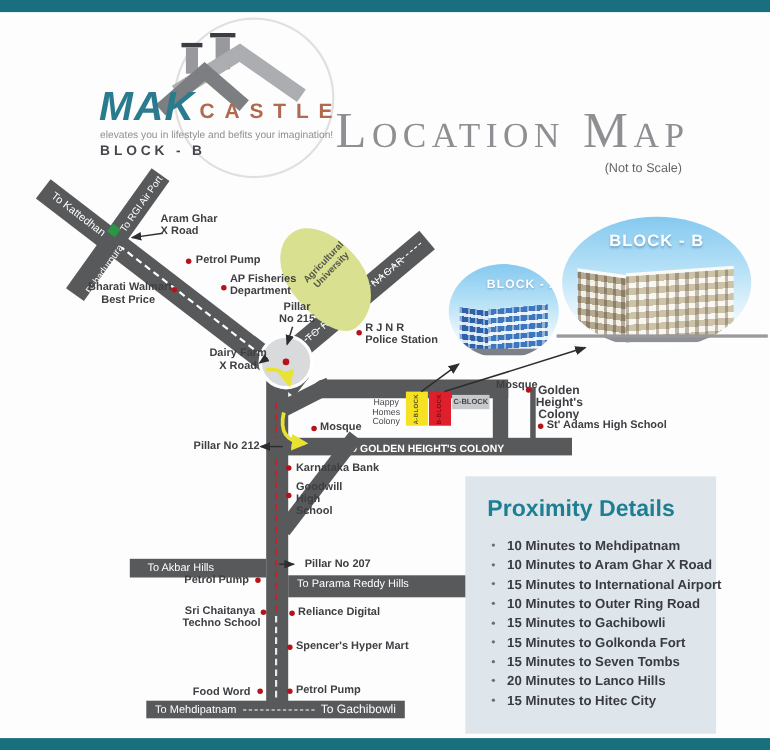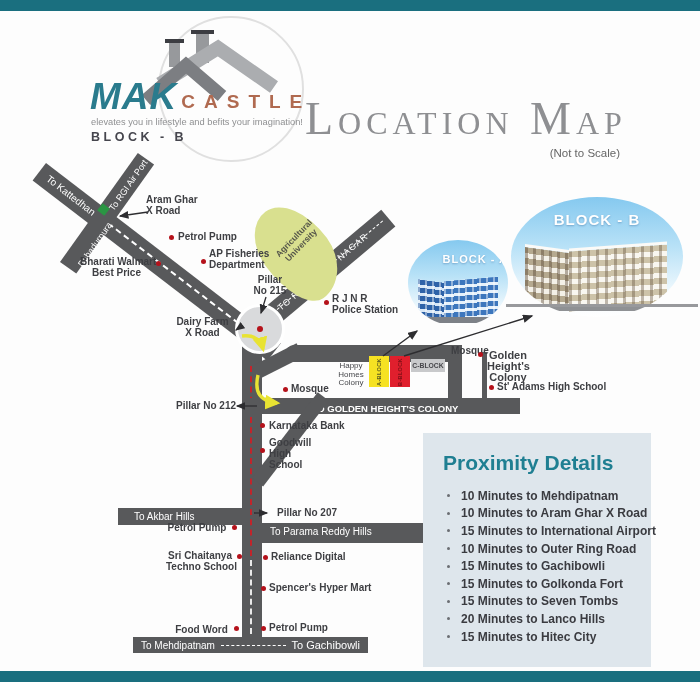--- a/index.html
+++ b/index.html
@@ -202,21 +202,21 @@
   <i class="dot" style="left:156px;top:261px;"></i>
   <div class="poi ce" style="left:248px;top:274px;width:44px;">
     <div>Pillar</div>
     <div>No 215</div>
   </div>
   <i class="dot" style="left:324px;top:300px;"></i>
   <div class="poi" style="left:332px;top:293px;">
     <div>R J N R</div>
     <div>Police Station</div>
   </div>
-  <div class="poi ce" style="left:175px;top:316px;width:55px;">
+  <div class="poi ce" style="left:189px;top:316px;width:55px;">
     <div>Dairy Farm</div>
     <div>X Road</div>
   </div>
   <i class="dot" style="left:283px;top:387px;"></i>
   <div class="poi" style="left:291px;top:383px;">Mosque</div>
   <div class="poi small-poi ce" style="left:332px;top:362px;width:38px;z-index:6;position:absolute;">
     <div>Happy</div>
     <div>Homes</div>
     <div>Colony</div>
   </div>

